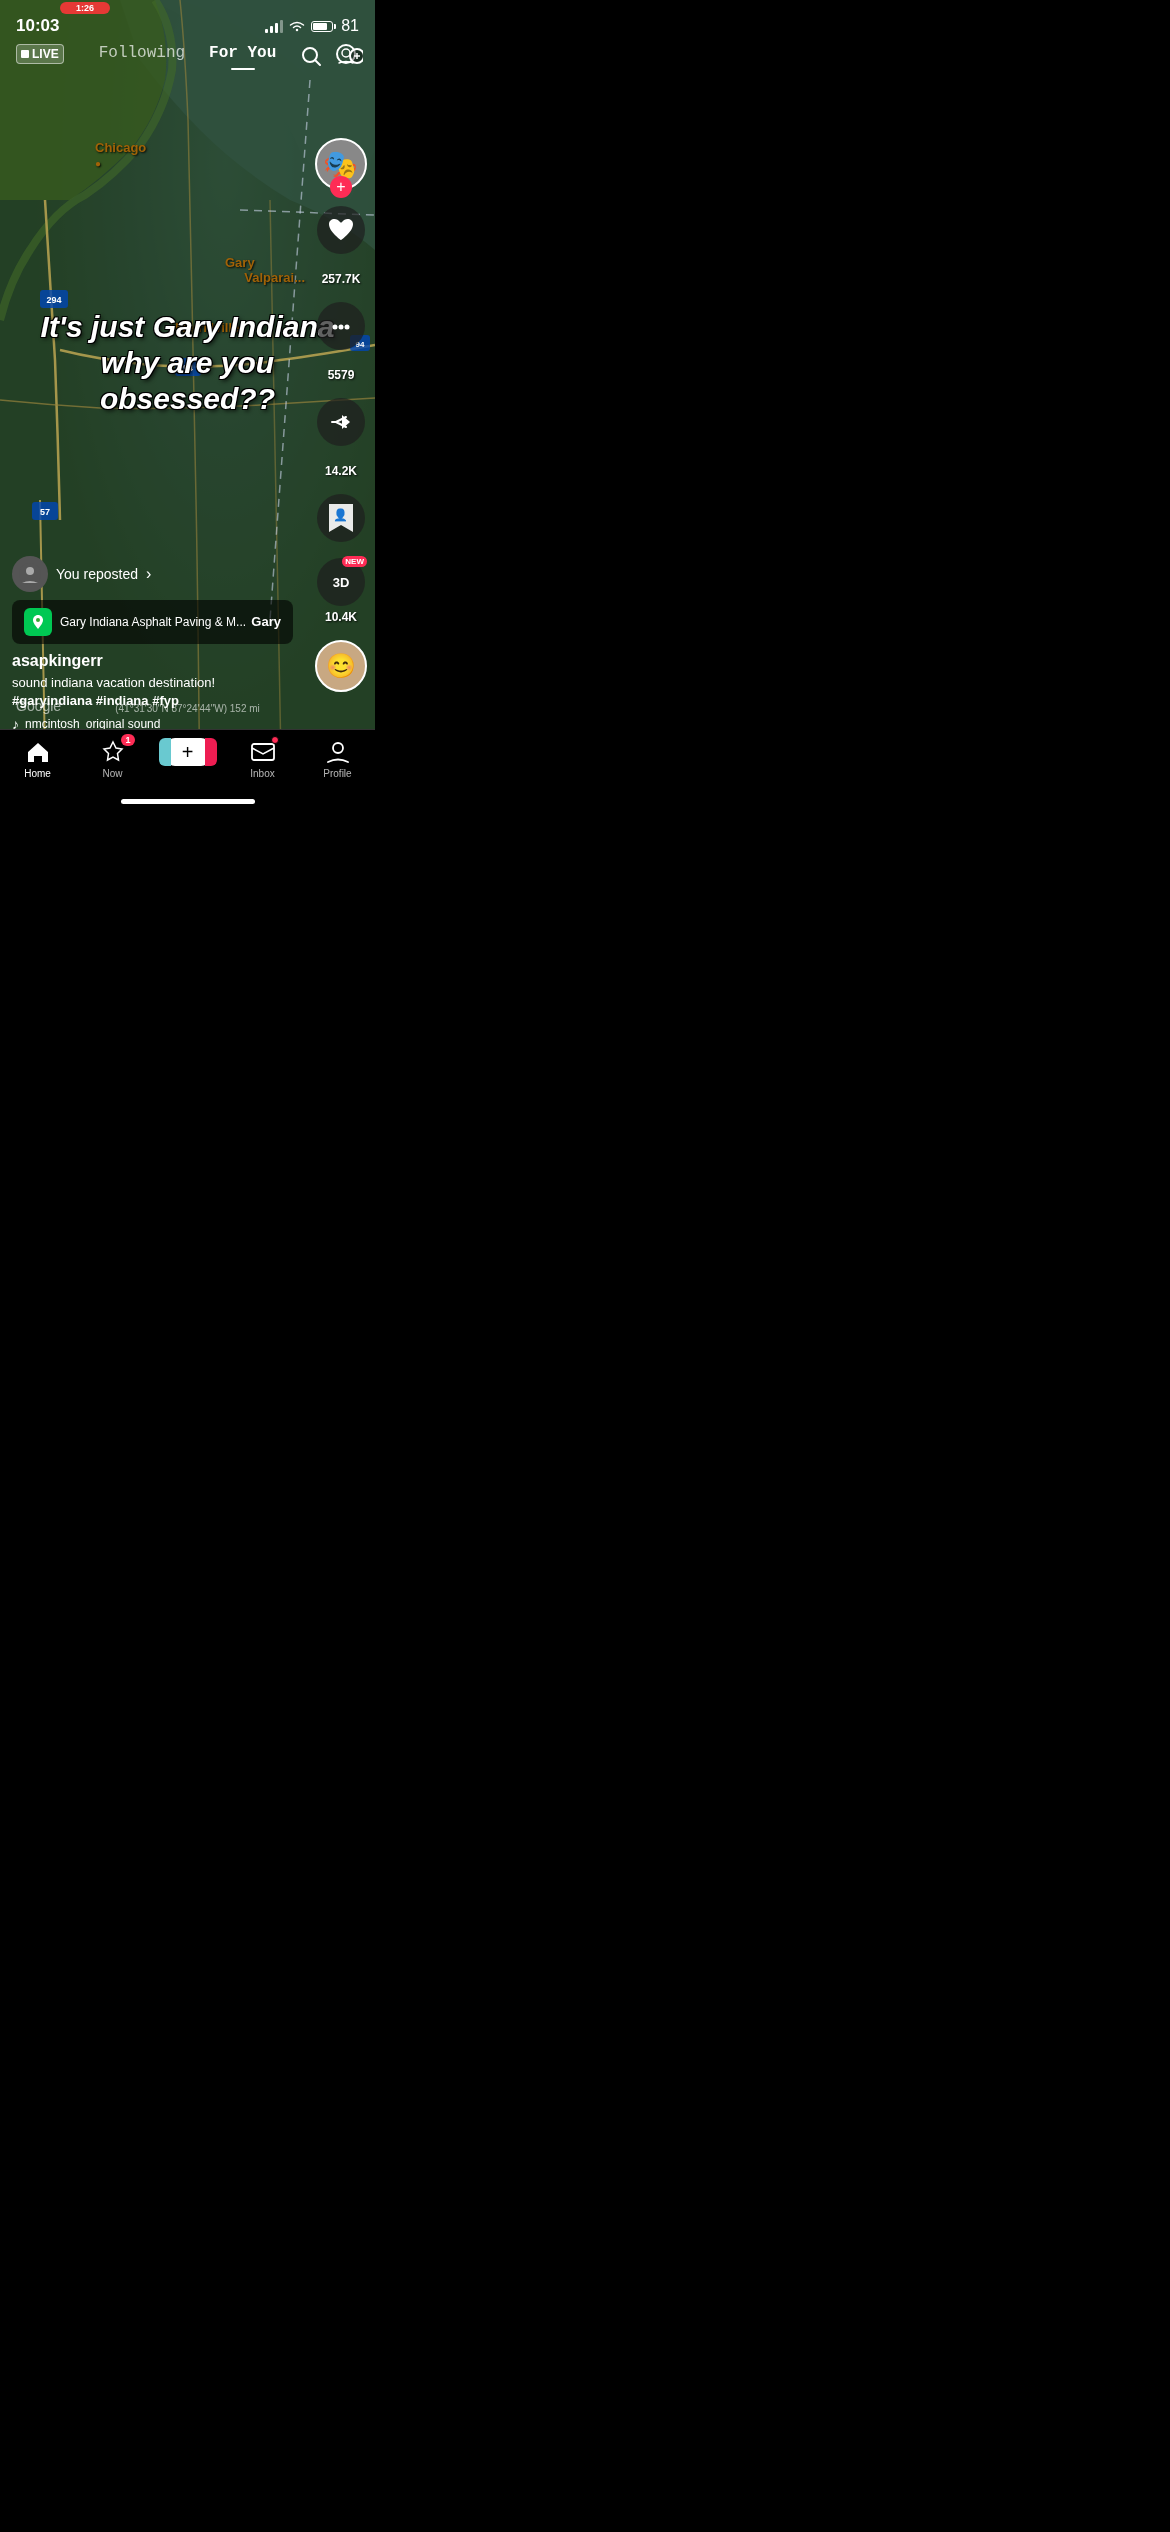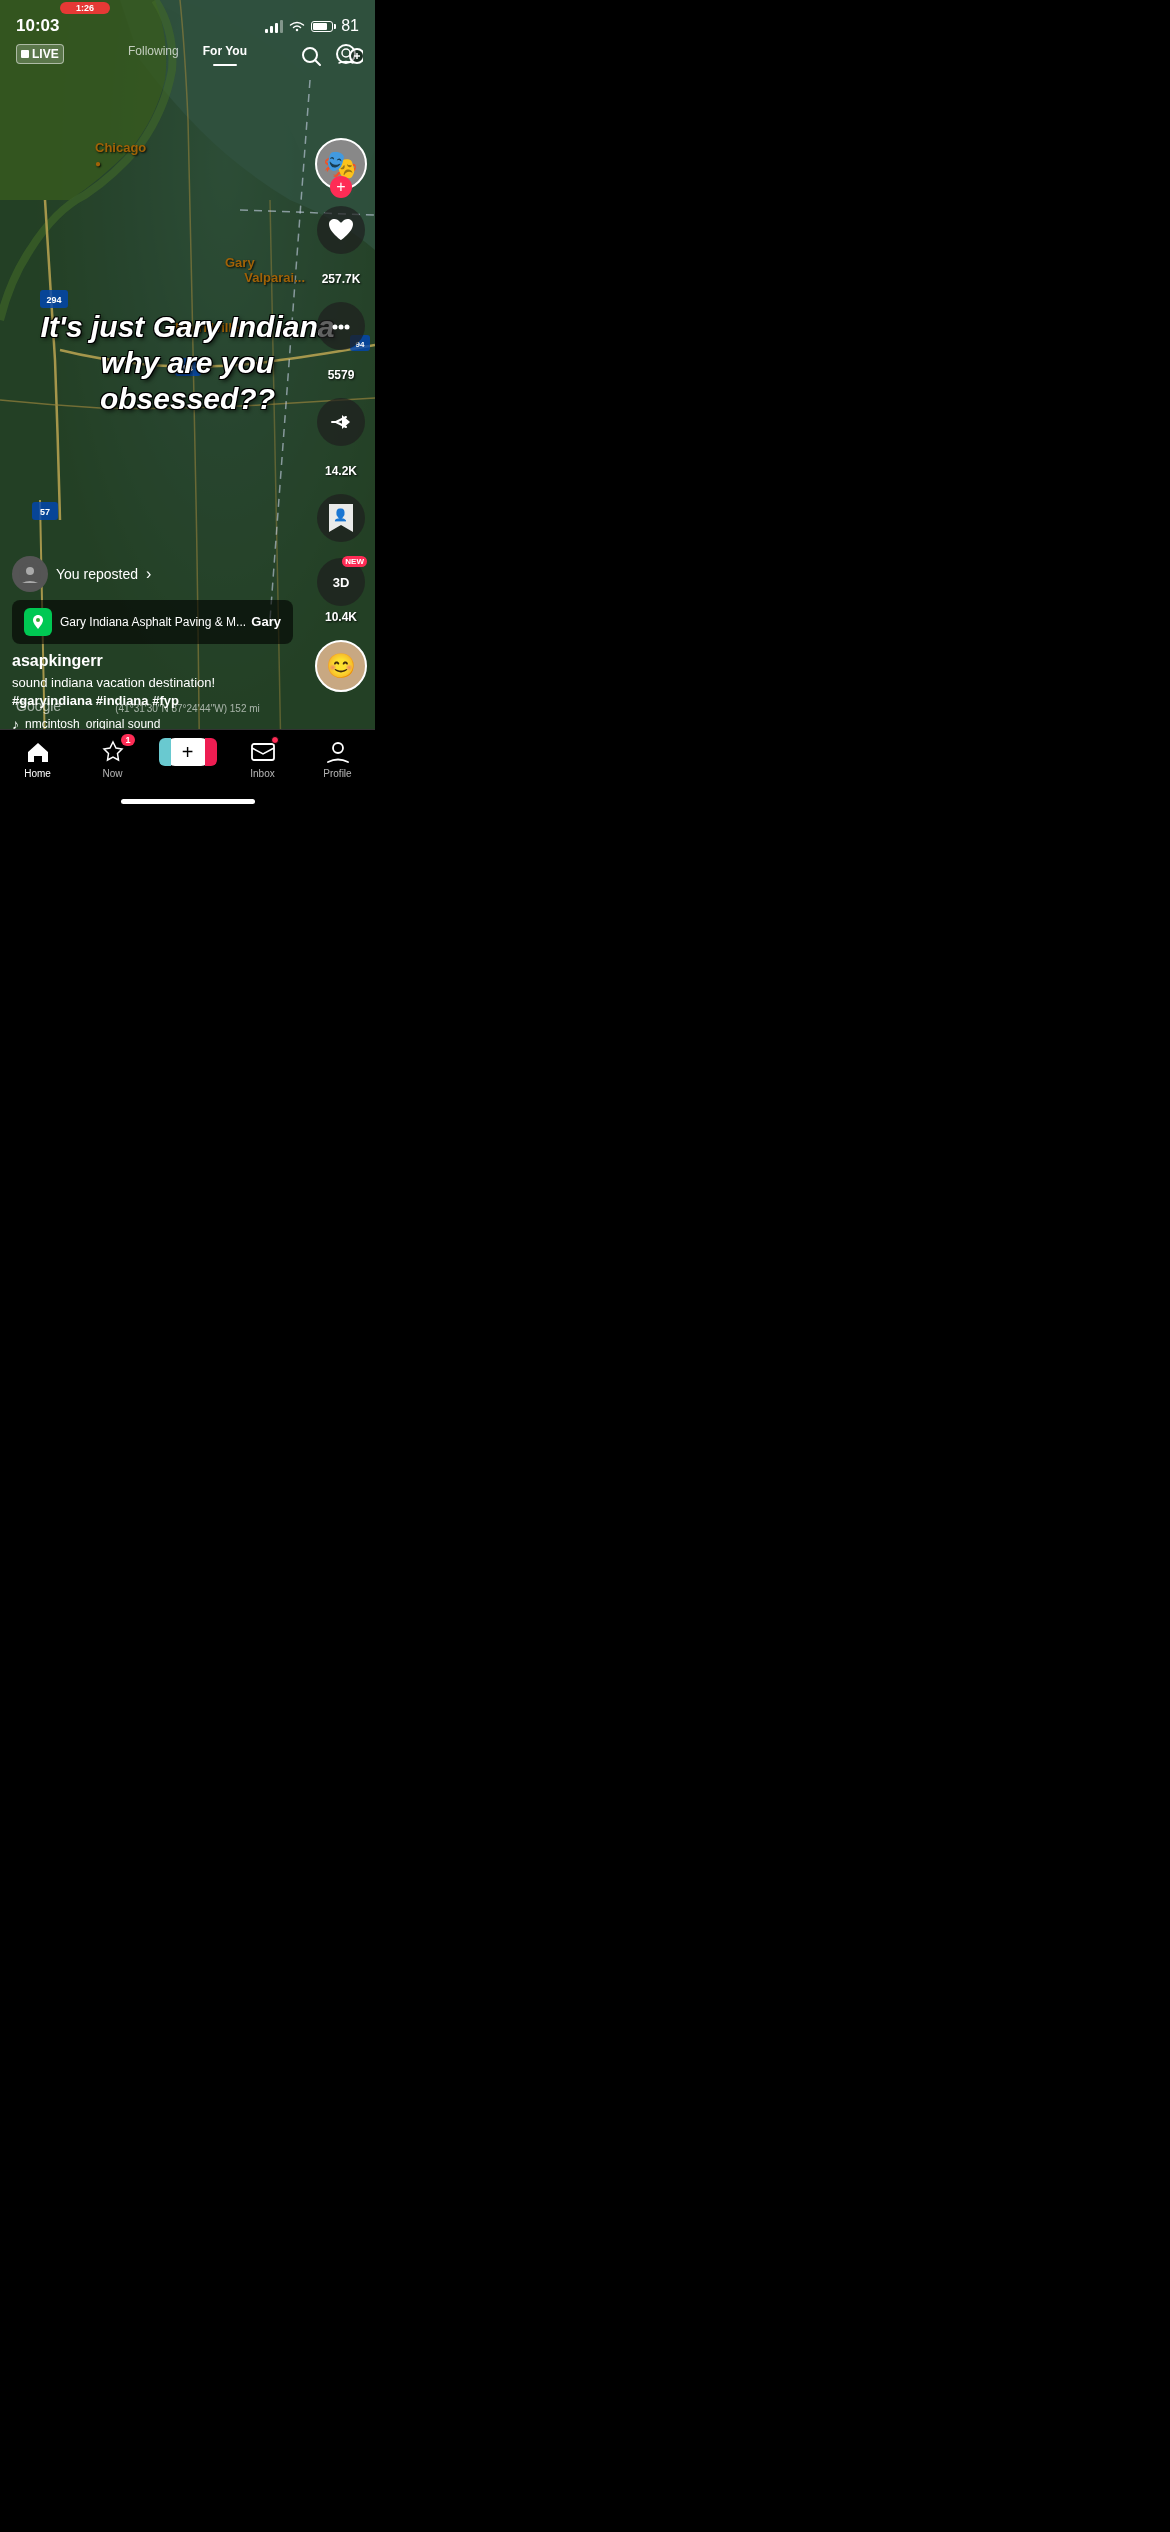--- a/index.html
+++ b/index.html
@@ -119,24 +119,25 @@
       font-weight: 700;
     }
 
     .nav-tabs {
       display: flex;
       gap: 24px;
     }
 
     .nav-tab {
       color: rgba(255,255,255,0.7);
-      font-size: 12px;
+      font-size: 16px;
       font-weight: 500;
       position: relative;
       padding-bottom: 4px;
+      font-family: Liberation Mono, monospace;
     }
 
     .nav-tab.active {
       color: white;
       font-weight: 600;
     }
 
     .nav-tab.active::after {
       content: '';
       position: absolute;

